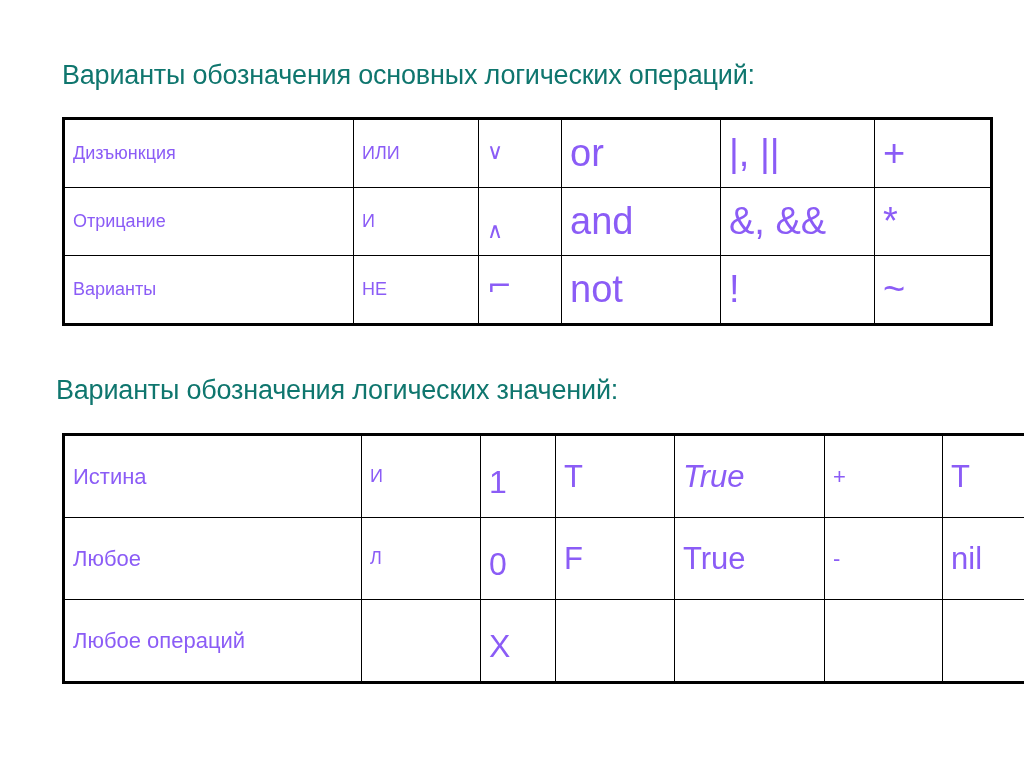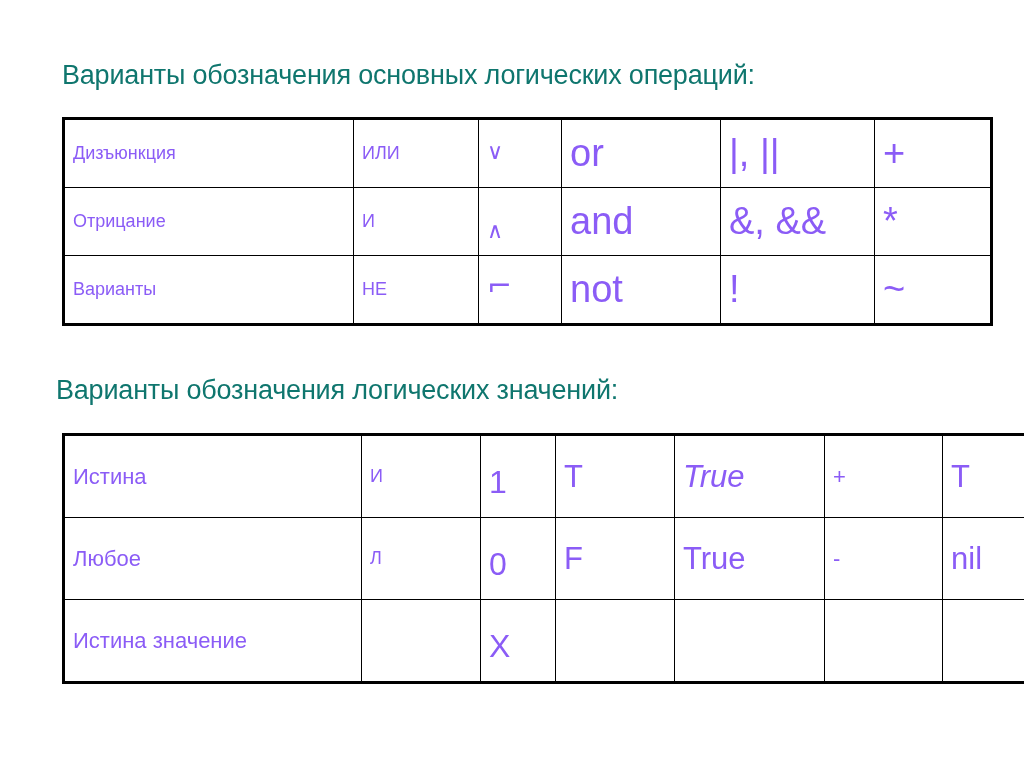--- a/index.html
+++ b/index.html
@@ -154,21 +154,21 @@
       <td>
         <span class="v-huge drop">0</span>
       </td>
       <td class="v-big">F</td>
       <td class="v-word">True</td>
       <td class="v-small">-</td>
       <td class="v-word">nil</td>
     </tr>
 
     <tr>
-      <td class="v-name">Истина значение</td>
+      <td class="v-name">Любое операций</td>
       <td class="v-ru"></td>
       <td>
         <span class="v-huge drop">X</span>
       </td>
       <td class="v-big"></td>
       <td class="v-word"></td>
       <td class="v-small"></td>
       <td class="v-word"></td>
     </tr>
 

